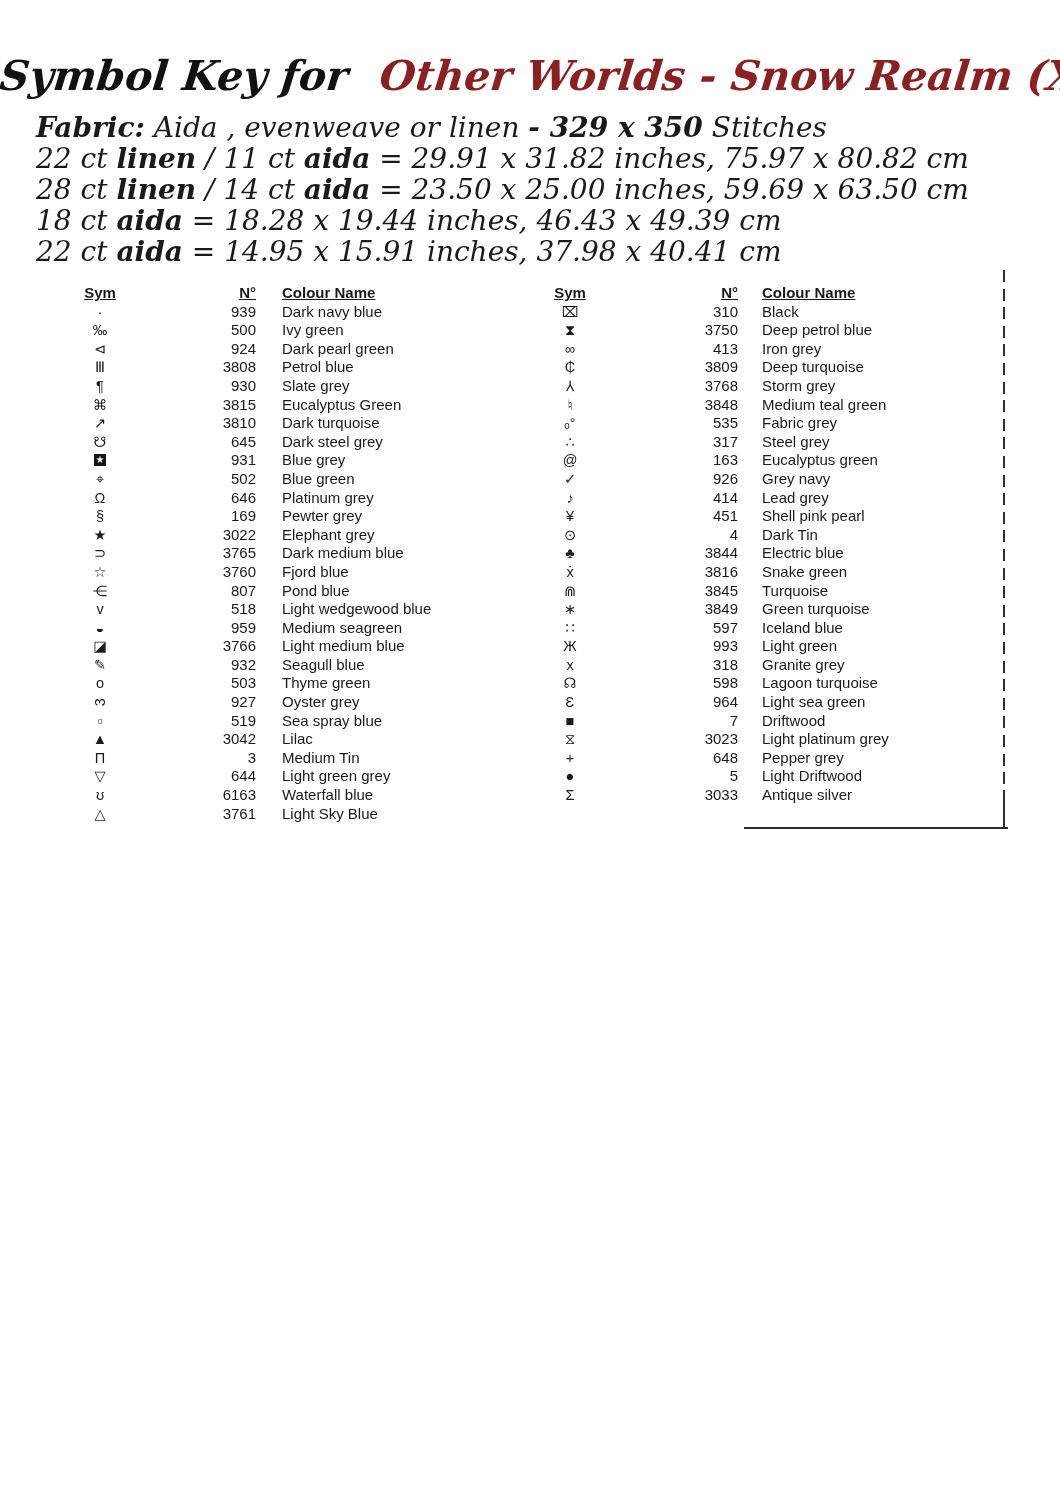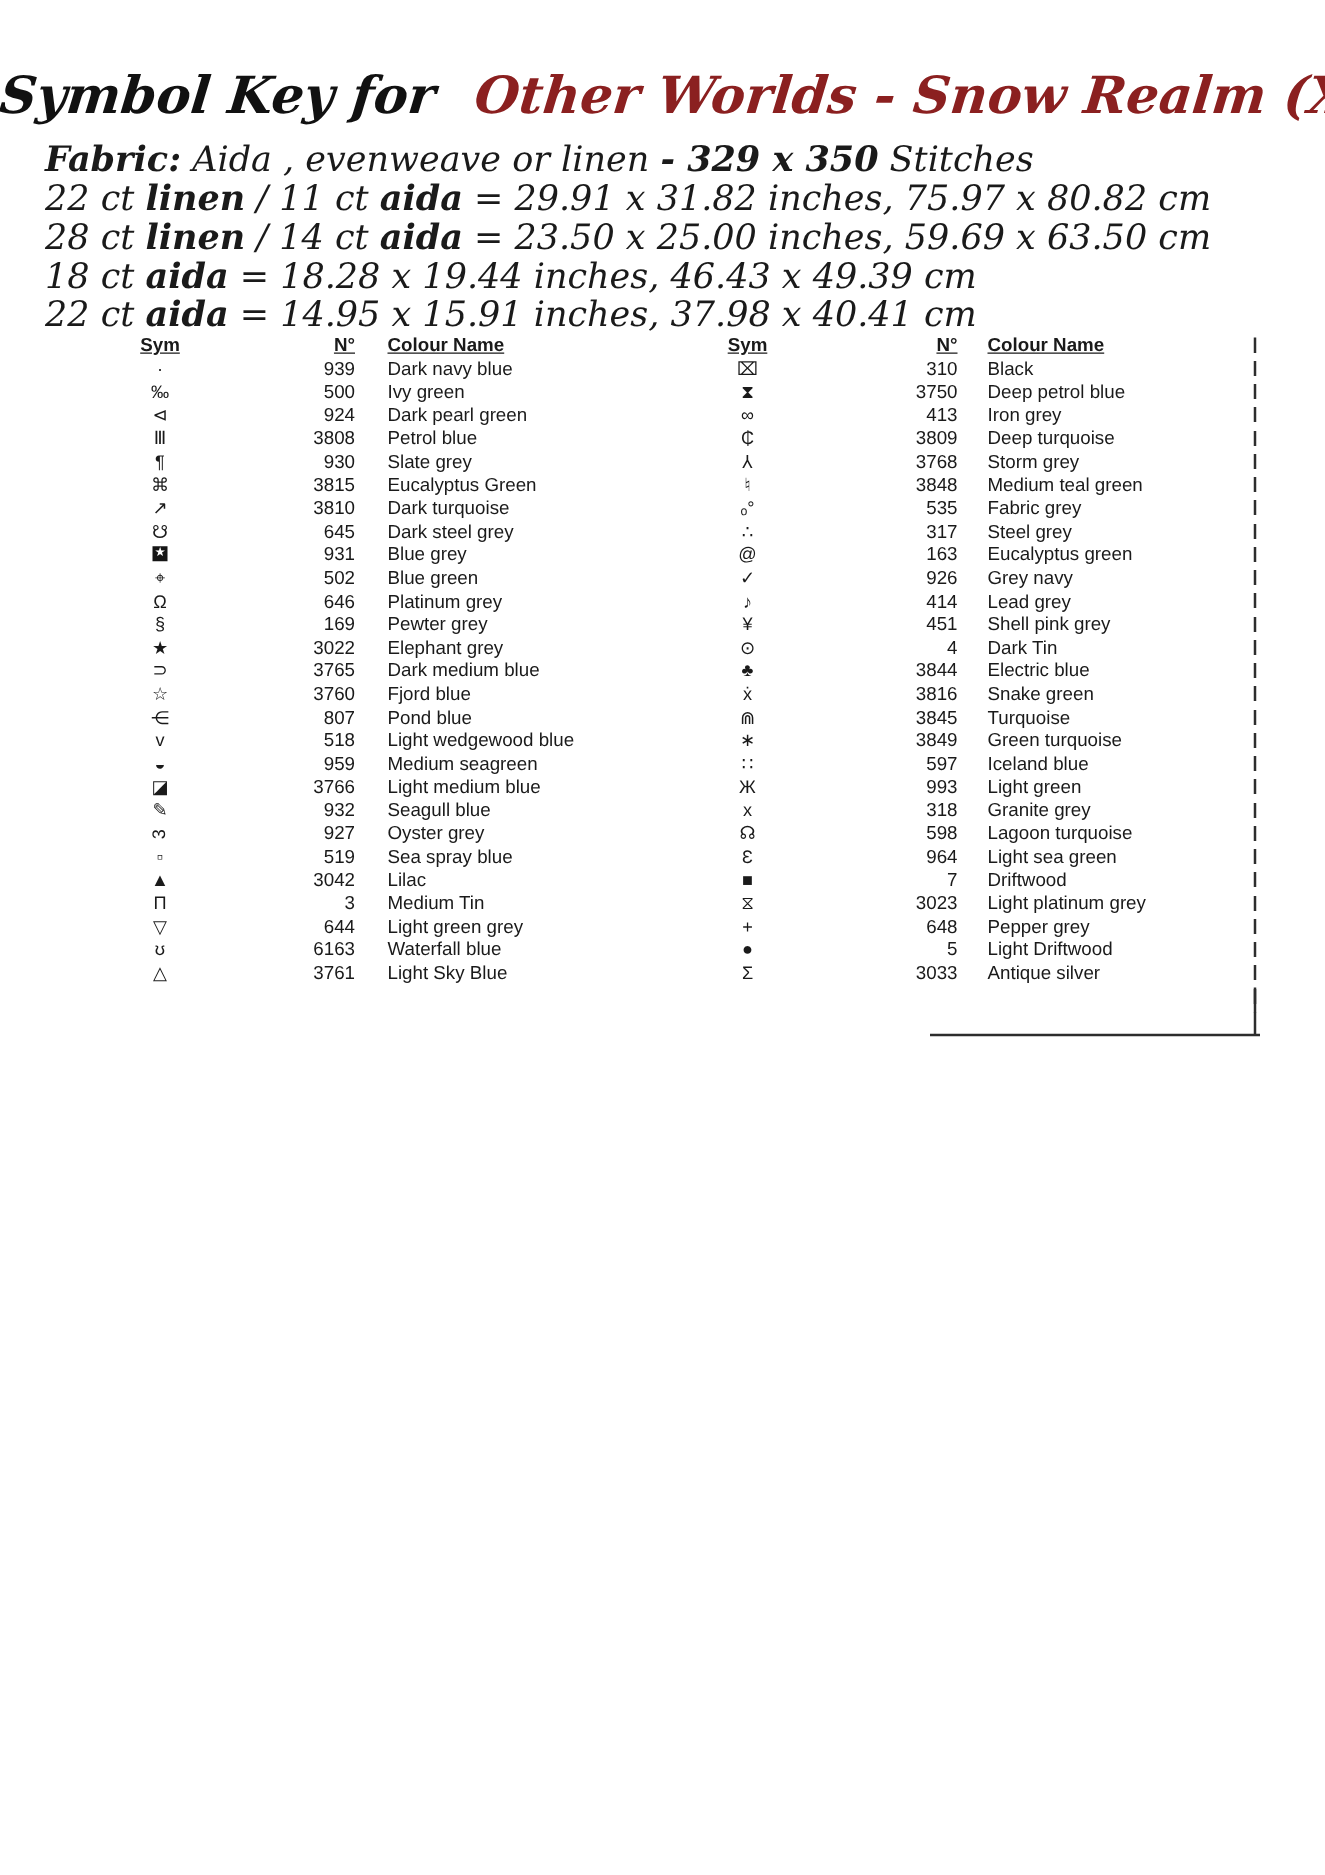--- a/index.html
+++ b/index.html
@@ -19,21 +19,21 @@
   .title .t-prefix{color:#111111; transform:skewX(-6deg); display:inline-block;}
   .title .t-name{display:inline-block; margin-left:18px; transform:skewX(-6deg);}
   
   .fabric{
     position:absolute; left:36px; top:112px;
     font-family:"DejaVu Serif", serif; font-style:italic;
     font-size:28px; line-height:31px; white-space:nowrap;
   }
   .fabric .seg-b{font-weight:bold;}
   
-  .key-col{position:absolute; top:268px; left:0; width:848px;padding-left:28px;}
+  .key-col{position:absolute; top:284px; left:0; width:848px;}
   .key-row{height:18.6px; line-height:18.6px; font-size:15px; white-space:nowrap;}
   .key-row.hdr{font-weight:bold;}
   .key-row.hdr .cell-sym, .key-row.hdr .cell-num, .key-row.hdr .cell-name{
     text-decoration:underline;
   }
   .cell{display:inline-block; vertical-align:top;}
   
   .col-left .cell-sym {margin-left:64px; width:72px; text-align:center;}
   .col-left .cell-num {margin-left:25px; width:95px; text-align:right;}
   .col-left .cell-name{margin-left:26px; text-align:left;}
@@ -93,20 +93,21 @@
       <div class="key-row"><span class="cell cell-sym"><span class="sym">Ω</span></span><span class="cell cell-num">646</span><span class="cell cell-name">Platinum grey</span></div>
       <div class="key-row"><span class="cell cell-sym"><span class="sym">§</span></span><span class="cell cell-num">169</span><span class="cell cell-name">Pewter grey</span></div>
       <div class="key-row"><span class="cell cell-sym"><span class="sym">★</span></span><span class="cell cell-num">3022</span><span class="cell cell-name">Elephant grey</span></div>
       <div class="key-row"><span class="cell cell-sym"><span class="sym">⊃</span></span><span class="cell cell-num">3765</span><span class="cell cell-name">Dark medium blue</span></div>
       <div class="key-row"><span class="cell cell-sym"><span class="sym">☆</span></span><span class="cell cell-num">3760</span><span class="cell cell-name">Fjord blue</span></div>
       <div class="key-row"><span class="cell cell-sym"><span class="sym">⋲</span></span><span class="cell cell-num">807</span><span class="cell cell-name">Pond blue</span></div>
       <div class="key-row"><span class="cell cell-sym"><span class="sym">v</span></span><span class="cell cell-num">518</span><span class="cell cell-name">Light wedgewood blue</span></div>
       <div class="key-row"><span class="cell cell-sym"><span class="sym">◒</span></span><span class="cell cell-num">959</span><span class="cell cell-name">Medium seagreen</span></div>
       <div class="key-row"><span class="cell cell-sym"><span class="sym">◪</span></span><span class="cell cell-num">3766</span><span class="cell cell-name">Light medium blue</span></div>
       <div class="key-row"><span class="cell cell-sym"><span class="sym">✎</span></span><span class="cell cell-num">932</span><span class="cell cell-name">Seagull blue</span></div>
+      <div class="key-row"><span class="cell cell-sym"><span class="sym">o</span></span><span class="cell cell-num">503</span><span class="cell cell-name">Thyme green</span></div>
       <div class="key-row"><span class="cell cell-sym"><span class="sym sym-rot">3</span></span><span class="cell cell-num">927</span><span class="cell cell-name">Oyster grey</span></div>
       <div class="key-row"><span class="cell cell-sym"><span class="sym">▫</span></span><span class="cell cell-num">519</span><span class="cell cell-name">Sea spray blue</span></div>
       <div class="key-row"><span class="cell cell-sym"><span class="sym">▲</span></span><span class="cell cell-num">3042</span><span class="cell cell-name">Lilac</span></div>
       <div class="key-row"><span class="cell cell-sym"><span class="sym">Π</span></span><span class="cell cell-num">3</span><span class="cell cell-name">Medium Tin</span></div>
       <div class="key-row"><span class="cell cell-sym"><span class="sym">▽</span></span><span class="cell cell-num">644</span><span class="cell cell-name">Light green grey</span></div>
       <div class="key-row"><span class="cell cell-sym"><span class="sym">ʊ</span></span><span class="cell cell-num">6163</span><span class="cell cell-name">Waterfall blue</span></div>
       <div class="key-row"><span class="cell cell-sym"><span class="sym">△</span></span><span class="cell cell-num">3761</span><span class="cell cell-name">Light Sky Blue</span></div>
     </div>
   <div class="key-col col-right" id="col-right">
       <div class="key-row hdr"><span class="cell cell-sym">Sym</span><span class="cell cell-num">N°</span><span class="cell cell-name">Colour Name</span></div>
@@ -114,21 +115,21 @@
       <div class="key-row"><span class="cell cell-sym"><span class="sym">⧗</span></span><span class="cell cell-num">3750</span><span class="cell cell-name">Deep petrol blue</span></div>
       <div class="key-row"><span class="cell cell-sym"><span class="sym">∞</span></span><span class="cell cell-num">413</span><span class="cell cell-name">Iron grey</span></div>
       <div class="key-row"><span class="cell cell-sym"><span class="sym">₵</span></span><span class="cell cell-num">3809</span><span class="cell cell-name">Deep turquoise</span></div>
       <div class="key-row"><span class="cell cell-sym"><span class="sym">⅄</span></span><span class="cell cell-num">3768</span><span class="cell cell-name">Storm grey</span></div>
       <div class="key-row"><span class="cell cell-sym"><span class="sym">♮</span></span><span class="cell cell-num">3848</span><span class="cell cell-name">Medium teal green</span></div>
       <div class="key-row"><span class="cell cell-sym"><span class="sym">ₒ°</span></span><span class="cell cell-num">535</span><span class="cell cell-name">Fabric grey</span></div>
       <div class="key-row"><span class="cell cell-sym"><span class="sym">∴</span></span><span class="cell cell-num">317</span><span class="cell cell-name">Steel grey</span></div>
       <div class="key-row"><span class="cell cell-sym"><span class="sym">@</span></span><span class="cell cell-num">163</span><span class="cell cell-name">Eucalyptus green</span></div>
       <div class="key-row"><span class="cell cell-sym"><span class="sym">✓</span></span><span class="cell cell-num">926</span><span class="cell cell-name">Grey navy</span></div>
       <div class="key-row"><span class="cell cell-sym"><span class="sym">♪</span></span><span class="cell cell-num">414</span><span class="cell cell-name">Lead grey</span></div>
-      <div class="key-row"><span class="cell cell-sym"><span class="sym">¥</span></span><span class="cell cell-num">451</span><span class="cell cell-name">Shell pink grey</span></div>
+      <div class="key-row"><span class="cell cell-sym"><span class="sym">¥</span></span><span class="cell cell-num">451</span><span class="cell cell-name">Shell pink pearl</span></div>
       <div class="key-row"><span class="cell cell-sym"><span class="sym">⊙</span></span><span class="cell cell-num">4</span><span class="cell cell-name">Dark Tin</span></div>
       <div class="key-row"><span class="cell cell-sym"><span class="sym">♣</span></span><span class="cell cell-num">3844</span><span class="cell cell-name">Electric blue</span></div>
       <div class="key-row"><span class="cell cell-sym"><span class="sym">ẋ</span></span><span class="cell cell-num">3816</span><span class="cell cell-name">Snake green</span></div>
       <div class="key-row"><span class="cell cell-sym"><span class="sym">⋒</span></span><span class="cell cell-num">3845</span><span class="cell cell-name">Turquoise</span></div>
       <div class="key-row"><span class="cell cell-sym"><span class="sym">∗</span></span><span class="cell cell-num">3849</span><span class="cell cell-name">Green turquoise</span></div>
       <div class="key-row"><span class="cell cell-sym"><span class="sym">∷</span></span><span class="cell cell-num">597</span><span class="cell cell-name">Iceland blue</span></div>
       <div class="key-row"><span class="cell cell-sym"><span class="sym">Ж</span></span><span class="cell cell-num">993</span><span class="cell cell-name">Light green</span></div>
       <div class="key-row"><span class="cell cell-sym"><span class="sym">x</span></span><span class="cell cell-num">318</span><span class="cell cell-name">Granite grey</span></div>
       <div class="key-row"><span class="cell cell-sym"><span class="sym">☊</span></span><span class="cell cell-num">598</span><span class="cell cell-name">Lagoon turquoise</span></div>
       <div class="key-row"><span class="cell cell-sym"><span class="sym">Ɛ</span></span><span class="cell cell-num">964</span><span class="cell cell-name">Light sea green</span></div>

